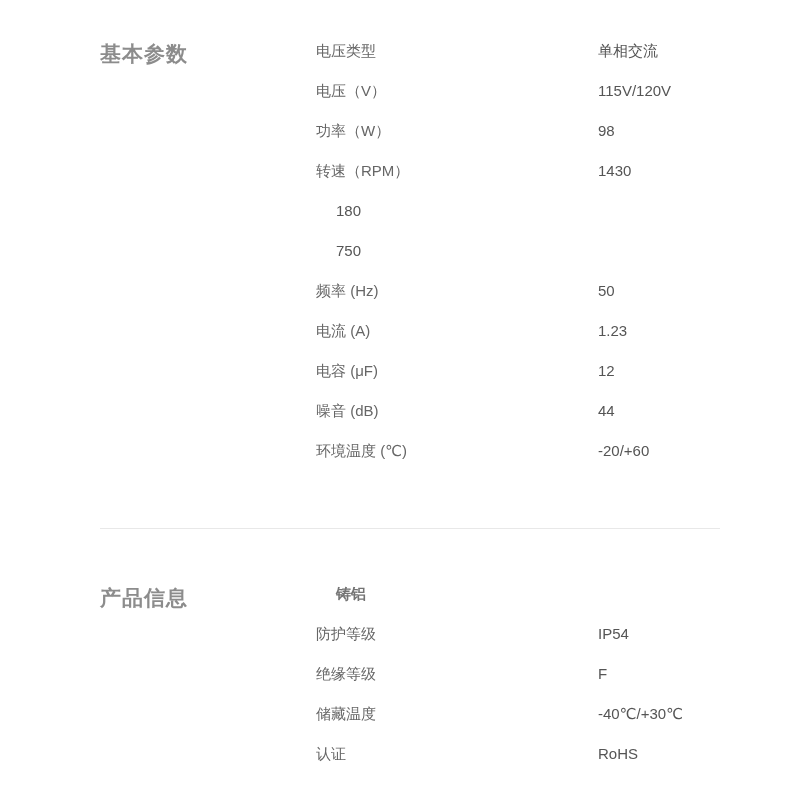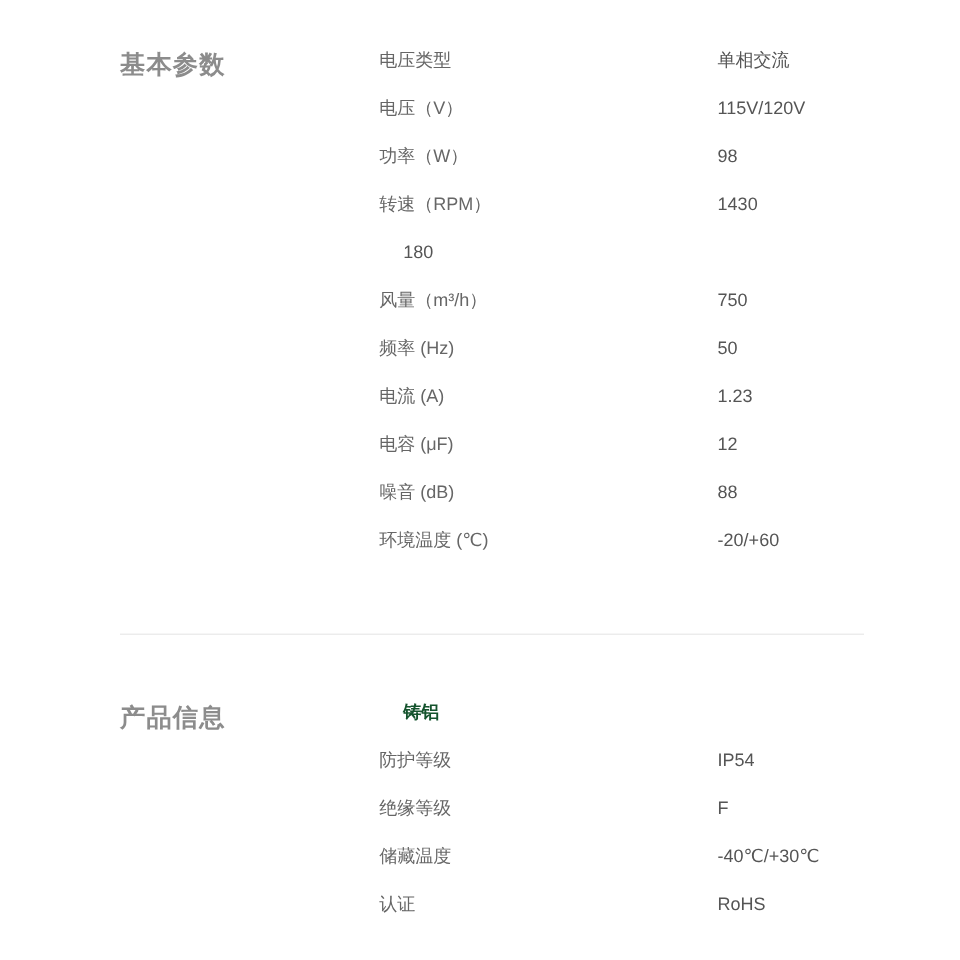--- a/index.html
+++ b/index.html
@@ -53,21 +53,21 @@
   .spec-value {
     flex: 1 1 auto;
     font-size: 15px;
     color: #555555;
     line-height: 20px;
     white-space: nowrap;
     margin-left: 20px;
   }
   .spec-value.strong {
     font-weight: bold;
-    color: #14532d;
+    color: #737373;
   }
   .divider {
     position: absolute;
     left: 100px;
     width: 620px;
     height: 1px;
     background: #e8e8e8;
   }
   
   #section-basic .section-title { top: 40px; }
@@ -99,38 +99,37 @@
         <div class="spec-value">98</div>
       </div>
       <div class="spec-row">
         <div class="spec-label">转速（RPM）</div>
         <div class="spec-value">1430</div>
       </div>
       <div class="spec-row">
         <div class="spec-value">180</div>
       </div>
       <div class="spec-row">
-        <div class="spec-label">风量（m³/h）</div>
         <div class="spec-value">750</div>
       </div>
       <div class="spec-row">
         <div class="spec-label">频率 (Hz)</div>
         <div class="spec-value">50</div>
       </div>
       <div class="spec-row">
         <div class="spec-label">电流 (A)</div>
         <div class="spec-value">1.23</div>
       </div>
       <div class="spec-row">
         <div class="spec-label">电容 (μF)</div>
         <div class="spec-value">12</div>
       </div>
       <div class="spec-row">
         <div class="spec-label">噪音 (dB)</div>
-        <div class="spec-value">88</div>
+        <div class="spec-value">44</div>
       </div>
       <div class="spec-row">
         <div class="spec-label">环境温度 (℃)</div>
         <div class="spec-value">-20/+60</div>
       </div>
     </div>
   </div>
 
   <div class="divider" id="section-divider"></div>
 

